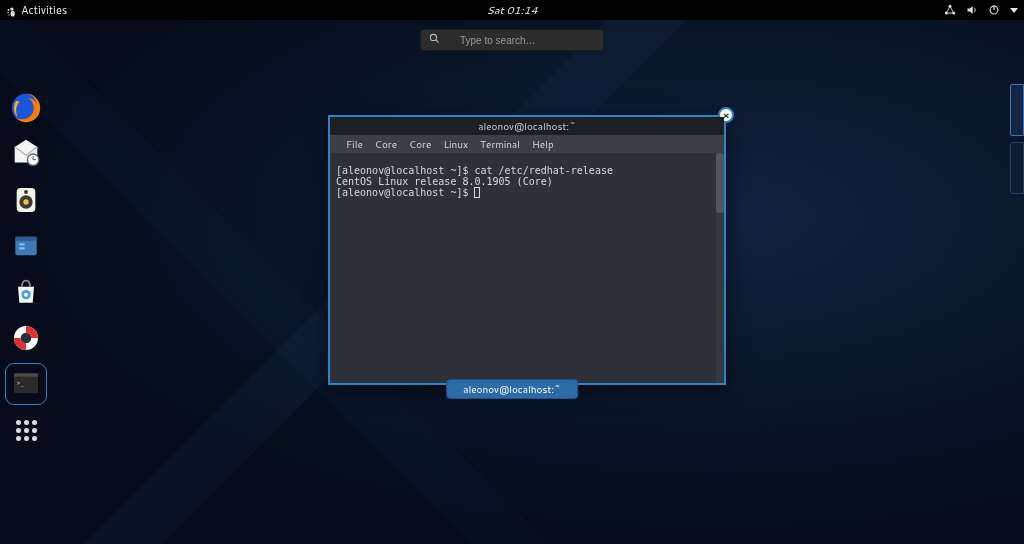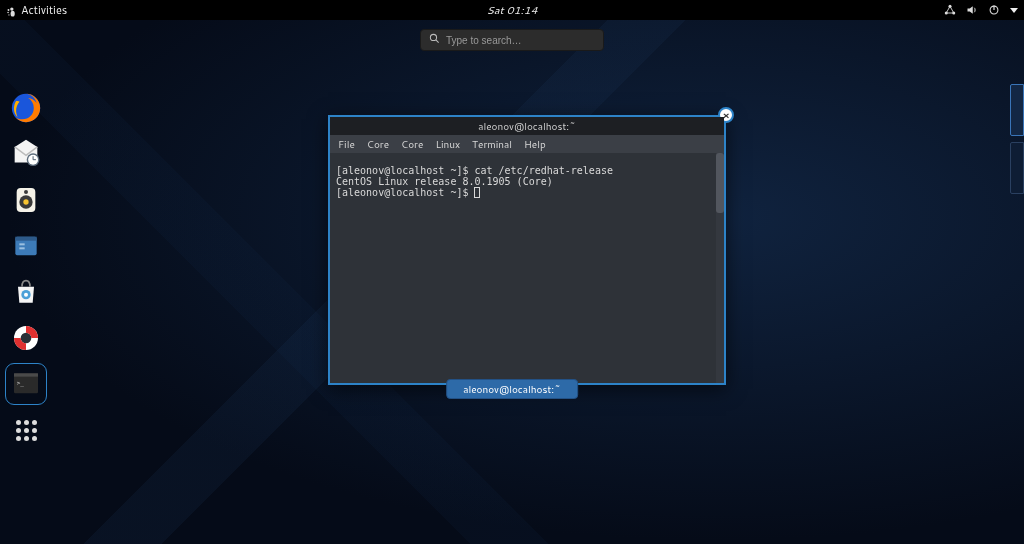--- a/index.html
+++ b/index.html
@@ -26,21 +26,21 @@
   .topbar-right { display: flex; align-items: center; gap: 10px; }
   .activities-foot { width: 10px; height: 10px; }
   .tray-icon { width: 12px; height: 12px; display:inline-flex; align-items:center; justify-content:center; }
   .caret-down { width:0;height:0;border-left:4px solid transparent;border-right:4px solid transparent;border-top:5px solid #eee;}
 
   
   .search-bar {
     position: absolute; top: 29px; left: 50%; transform: translateX(-50%);
     width: 184px; height: 22px; background: #2c2c2c; border: 1px solid #1a1a1a;
     border-radius: 4px; display: flex; align-items: center; padding: 0 8px;
-    color: #aaa; font-size: 10px; gap: 6px;
+    color: #aaa; font-size: 10px; gap: 20px;
   }
   .search-bar input {
     background: transparent; border: none; outline: none; color: #ddd;
     font-size: 10px; flex: 1;
   }
   .search-bar input::placeholder { color: #999; }
 
   
   .dock {
     position: absolute; left: 4px; top: 90px;
@@ -77,21 +77,21 @@
     height: 18px; background: #1d1f23; color: #cfcfcf; font-size: 10px;
     display:flex; align-items:center; justify-content:center; position:relative;
   }
   .term-close-badge {
     position:absolute; right:-10px; top:-10px; width:16px; height:16px;
     border-radius:50%; background:#fff; display:flex; align-items:center; justify-content:center;
     border:2px solid #2d83c8; color:#333; font-size:10px; line-height:1; font-weight:bold;
   }
   .term-menubar {
     height: 18px; background: #3b3f46; display:flex; align-items:center;
-    gap: 12px; padding: 0 8px; font-size: 10px; color:#d8d8d8;
+    gap: 12px; padding: 0 16px; font-size: 10px; color:#d8d8d8;
   }
   .term-menubar span { cursor: default; }
   .term-body {
     position:absolute; top:36px; bottom:0; left:0; right:0;
     background: #2e3238; color:#d9d9d9; font-family: "DejaVu Sans Mono", monospace;
     font-size: 10px; padding: 12px 6px; white-space: pre; overflow:hidden;
   }
   .term-body .cursor {
     display:inline-block; width:6px; height:11px; border:1px solid #d9d9d9; vertical-align:-2px;
   }

